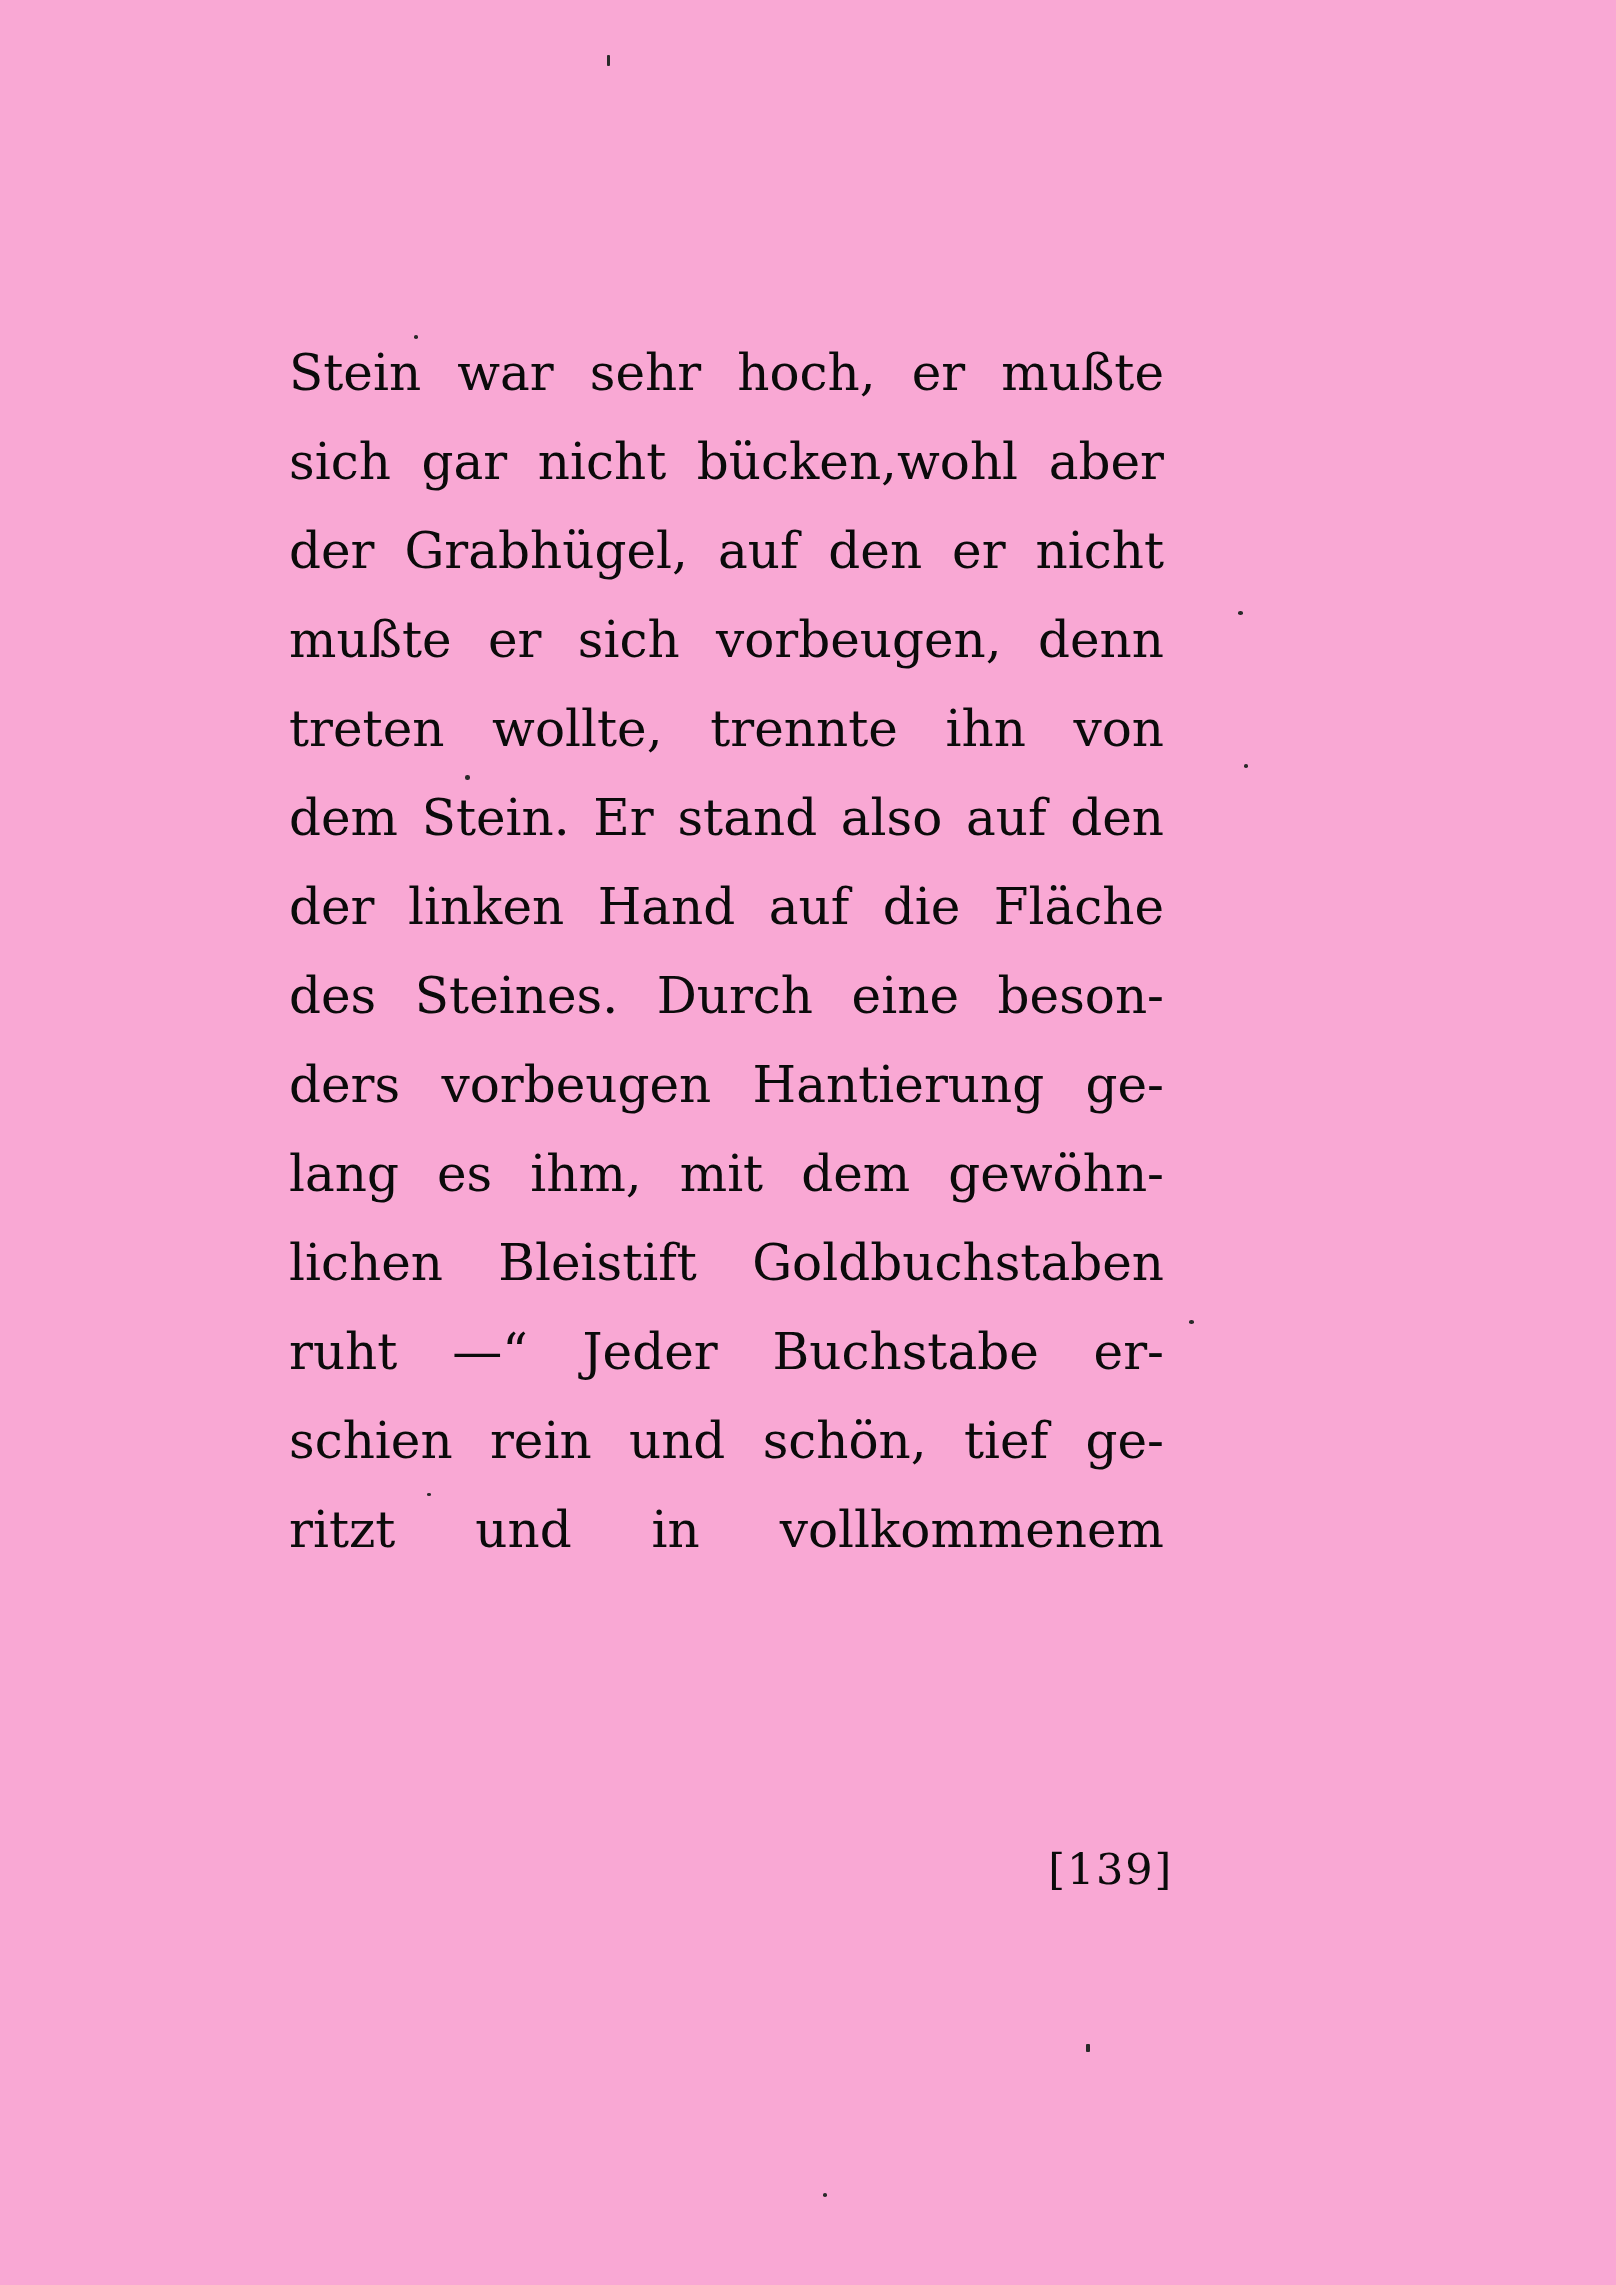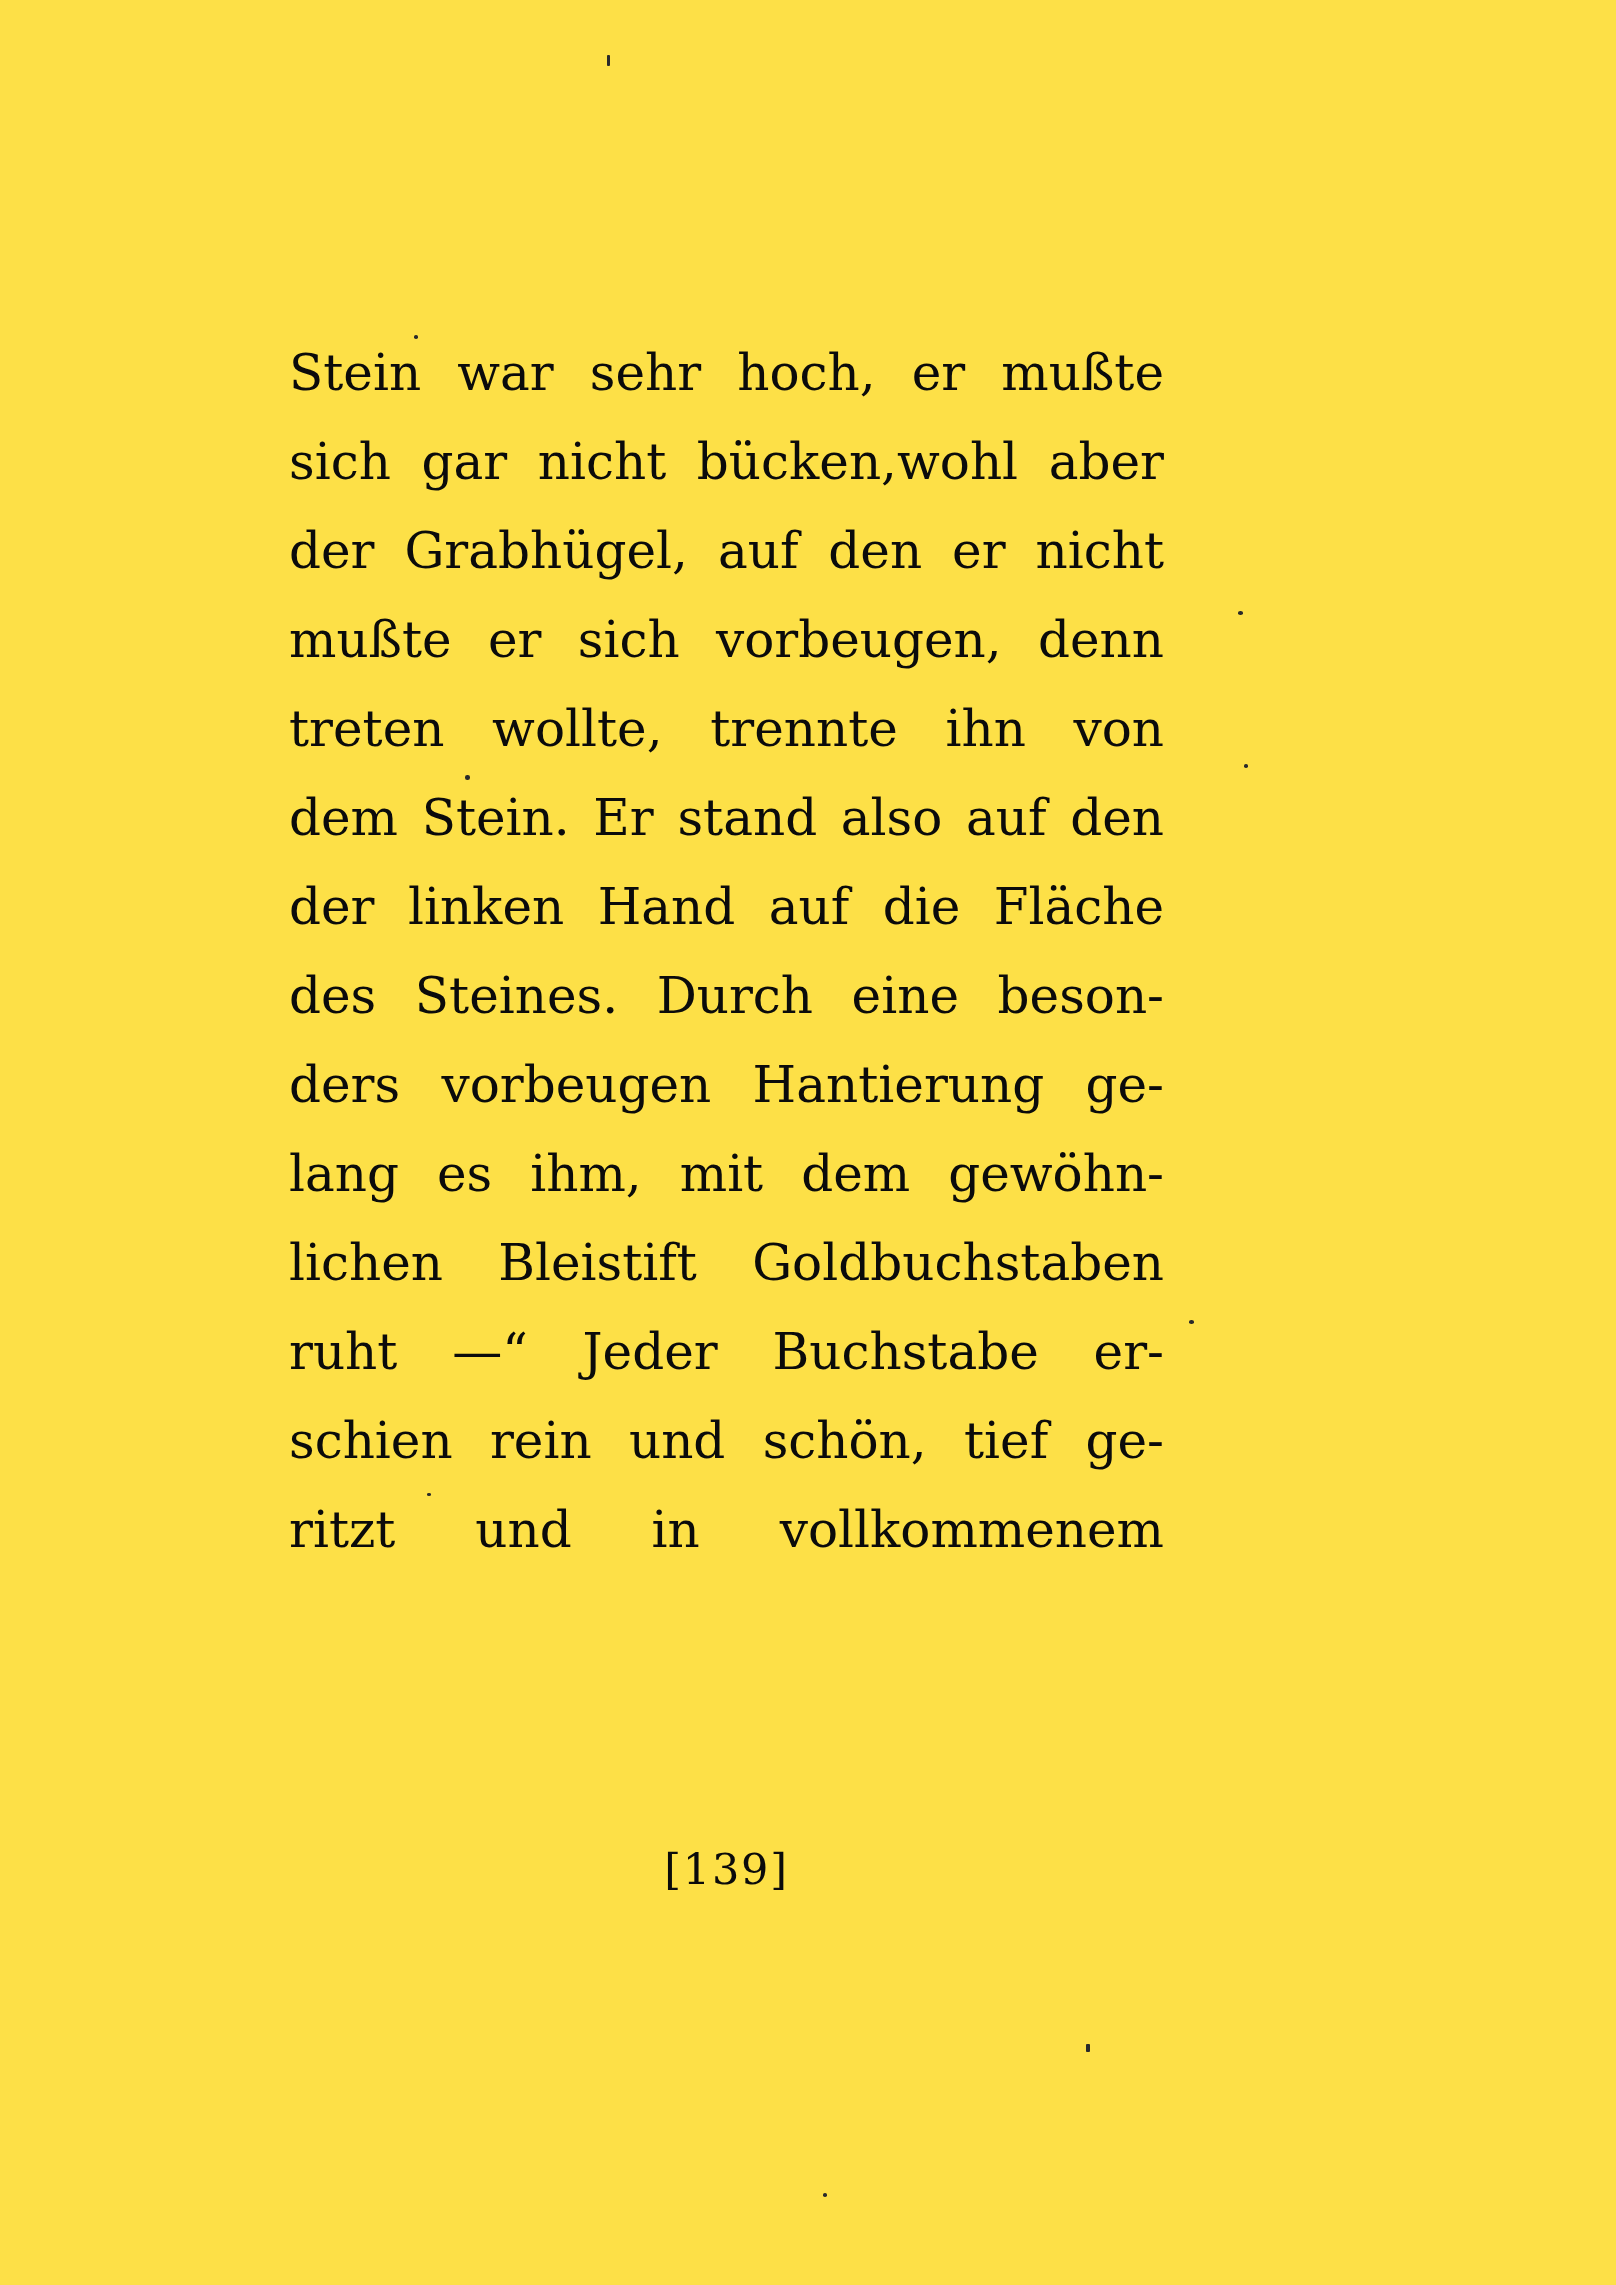--- a/index.html
+++ b/index.html
@@ -4,21 +4,21 @@
 <style>
   html, body {
     margin: 0;
     padding: 0;
     background: #ffffff;
   }
   .page {
     position: relative;
     width: 1616px;
     height: 2286px;
-    background: #fde047;
+    background: #f9a8d4;
     overflow: hidden;
     font-family: "DejaVu Serif", "Liberation Serif", serif;
     color: #0b0b0b;
   }
   .text-block {
     position: absolute;
     left: 289px;
     top: 329px;
     width: 875px;
   }
@@ -26,24 +26,24 @@
     height: 89px;
     line-height: 89px;
     font-size: 50px;
     text-align: justify;
     
     text-align-last: justify;
     color: #0b0b0b;
   }
   .page-number {
     position: absolute;
-    left: 289px;
+    left: 298px;
     top: 1835px;
     width: 875px;
-    text-align: center;
+    text-align: right;
     font-size: 43px;
     line-height: 68px;
     letter-spacing: 1.8px;
     color: #0b0b0b;
   }
   
   .speck {
     position: absolute;
     background: #2a2a2a;
     border-radius: 50%;

